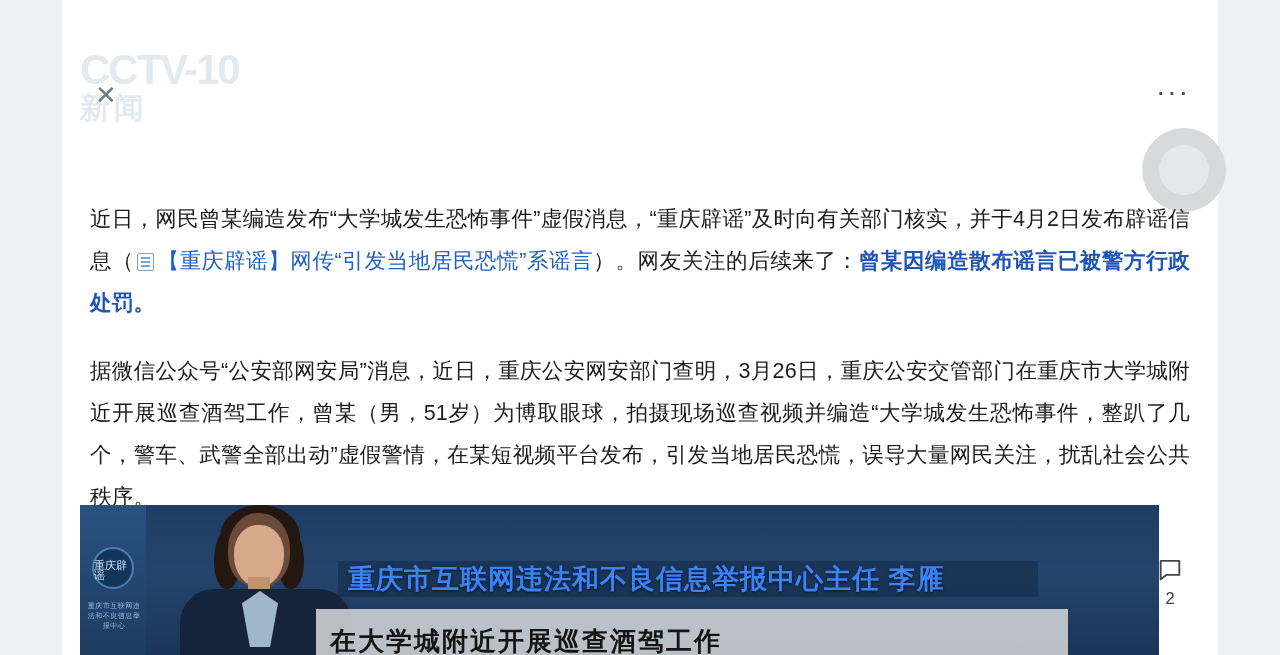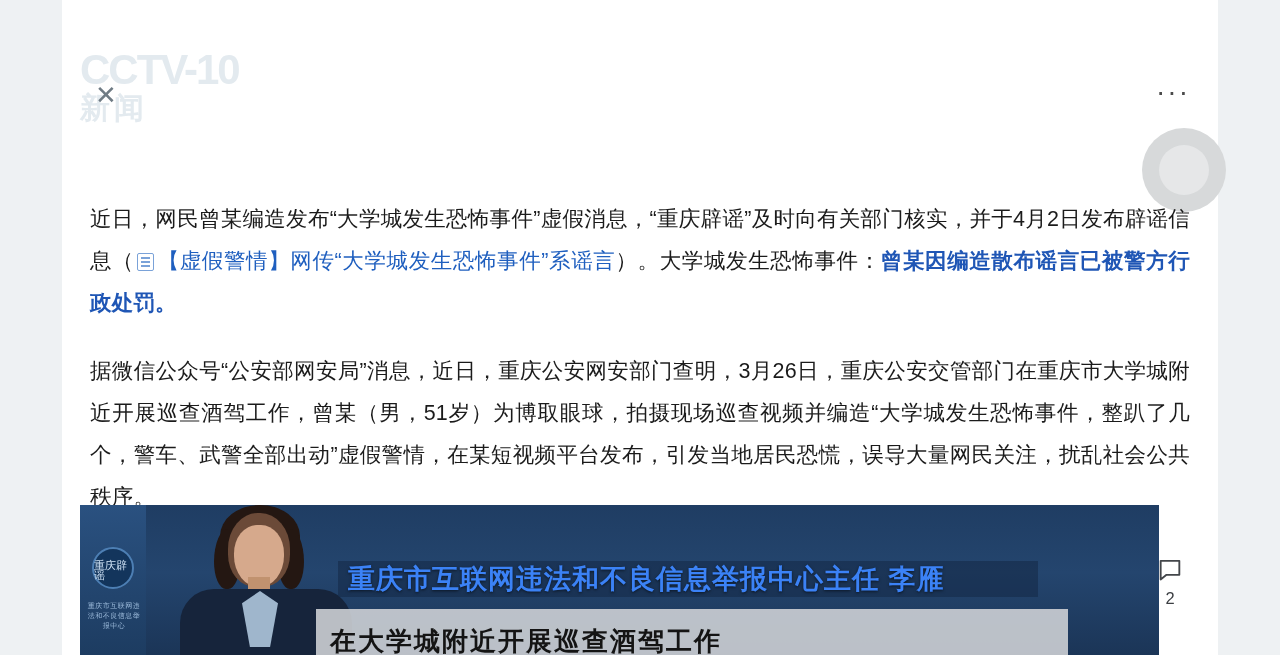--- a/index.html
+++ b/index.html
@@ -218,21 +218,21 @@
       </div>
 
       <div class="close-x">✕</div>
       <div class="more-dots">···</div>
 
       <div class="avatar-circle"></div>
     </div>
 
     <div class="article">
 
-      <p class="para"><span>近日，网民曾某编造发布“大学城发生恐怖事件”虚假消息，“重庆辟谣”及时向有关部门核实，并于4月2日发布辟谣信息（</span><span class="inline-card-icon"></span><span class="link-blue">【虚假警情】网传“大学城发生恐怖事件”系谣言</span><span>）。大学城发生恐怖事件：</span><span class="link-bold">曾某因编造散布谣言已被警方行政处罚。</span></p>
+      <p class="para"><span>近日，网民曾某编造发布“大学城发生恐怖事件”虚假消息，“重庆辟谣”及时向有关部门核实，并于4月2日发布辟谣信息（</span><span class="inline-card-icon"></span><span class="link-blue">【重庆辟谣】网传“引发当地居民恐慌”系谣言</span><span>）。网友关注的后续来了：</span><span class="link-bold">曾某因编造散布谣言已被警方行政处罚。</span></p>
 
       <p class="para">据微信公众号“公安部网安局”消息，近日，重庆公安网安部门查明，3月26日，重庆公安交管部门在重庆市大学城附近开展巡查酒驾工作，曾某（男，51岁）为博取眼球，拍摄现场巡查视频并编造“大学城发生恐怖事件，整趴了几个，警车、武警全部出动”虚假警情，在某短视频平台发布，引发当地居民恐慌，误导大量网民关注，扰乱社会公共秩序。</p>
     </div>
 
     <div class="engagement">
 
       <div class="eng-item">
         <span class="eng-icon">
           <svg width="28" height="28" viewBox="0 0 24 24" fill="none" stroke="#43464a" stroke-width="1.6" stroke-linejoin="round" stroke-linecap="round">
             <path d="M7 10v10H4V10h3z"></path>

